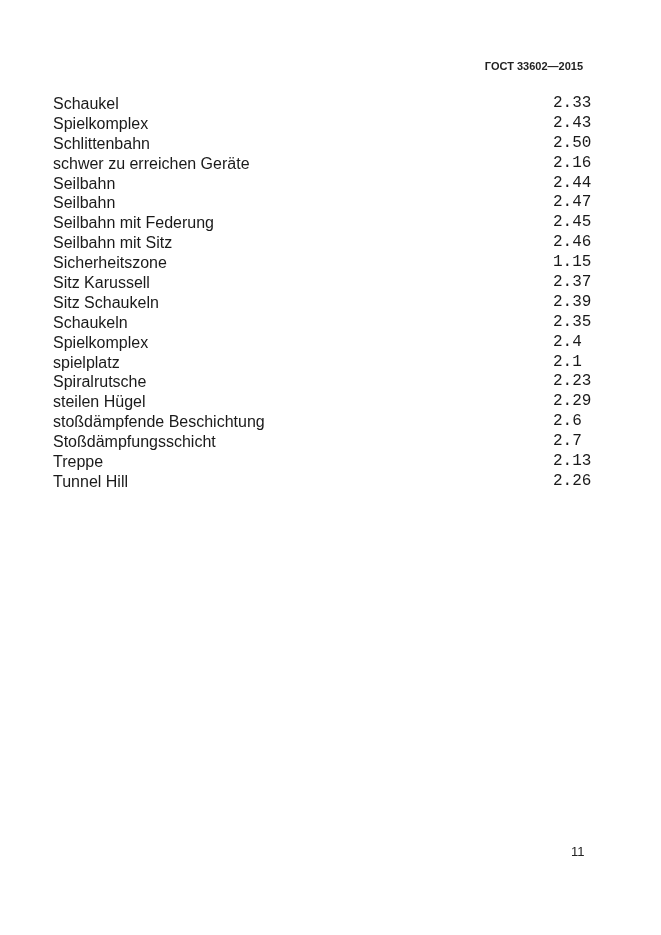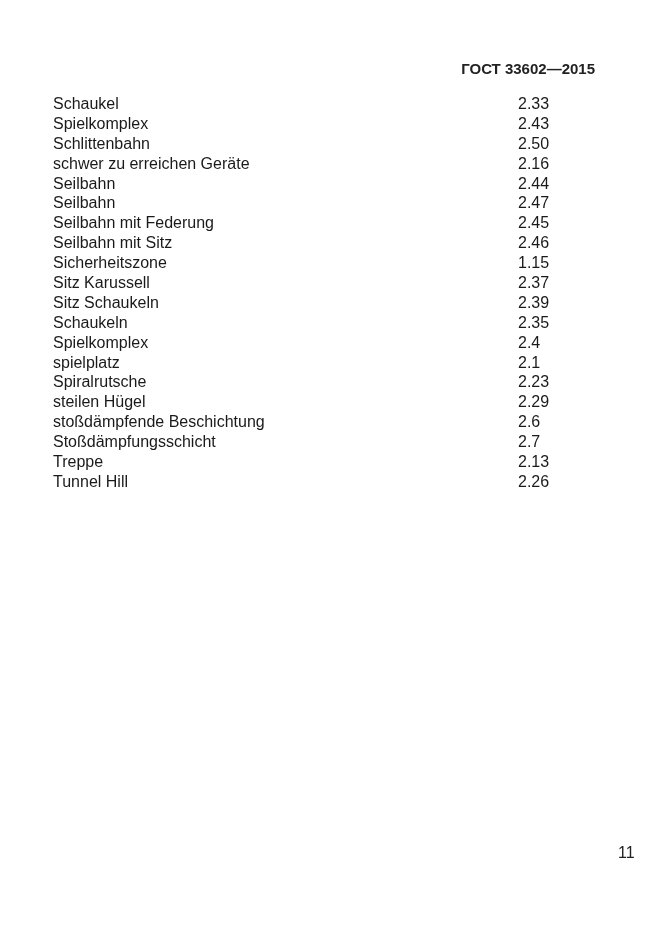--- a/index.html
+++ b/index.html
@@ -2,33 +2,33 @@
 <html><head>
 <meta charset="utf-8">
 <style>
   html, body { margin: 0; padding: 0; }
   body {
     width: 661px; height: 935px; background: #ffffff;
     position: relative; overflow: hidden;
     font-family: "Liberation Sans", sans-serif; color: #1a1a1a;
   }
   .header {
-    position: absolute; top: 60px; right: 66px;
-    font-size: 15px; font-weight: bold; color: #222;
+    position: absolute; top: 60px; right: 78px;
+    font-size: 11px; font-weight: bold; color: #222;
   }
   .index-list {
     position: absolute; top: 94px; left: 53px; width: 530px;
   }
   .row {
     position: relative; height: 19.9px; font-size: 16px; line-height: 19.9px;
   }
   .term { position: absolute; left: 0; }
-  .ref { position: absolute; left: 465px; }
+  .ref { position: absolute; left: 500px; font-family: Liberation Mono, monospace; }
   .page-number {
-    position: absolute; top: 844px; left: 571px; font-size: 16px; color: #222; margin-left: 47px;
+    position: absolute; top: 844px; left: 571px; font-size: 13px; color: #222;
   }
 </style>
 </head>
 <body>
 
 <div class="header">ГОСТ 33602—2015</div>
 
 <div class="index-list" id="index-list">
     <div class="row">
       <span class="term">Schaukel</span>

